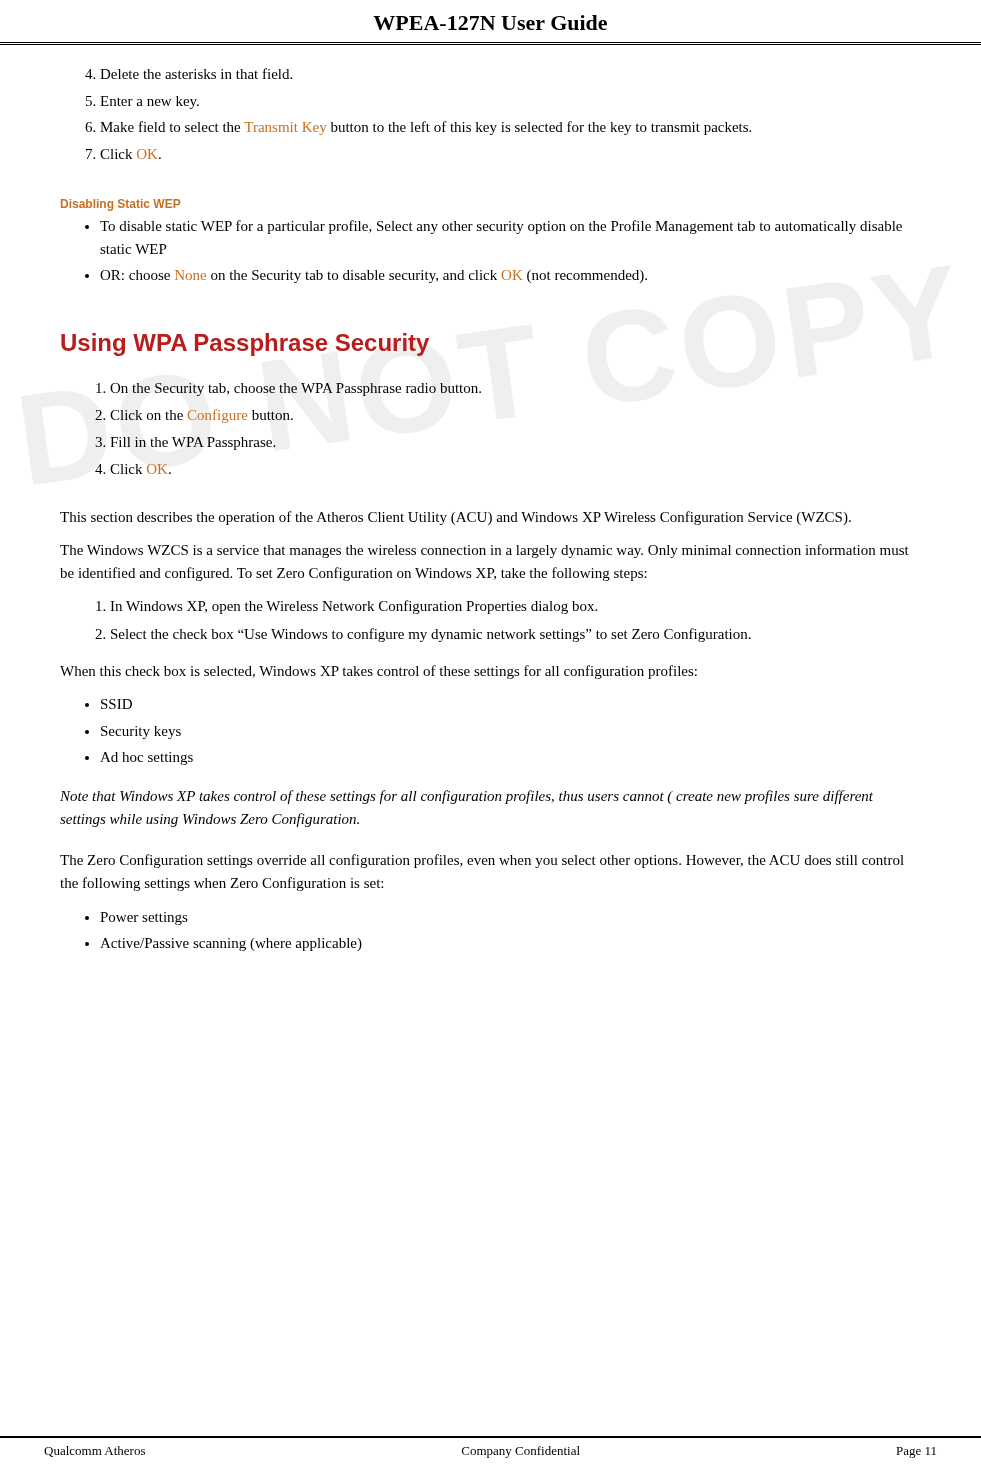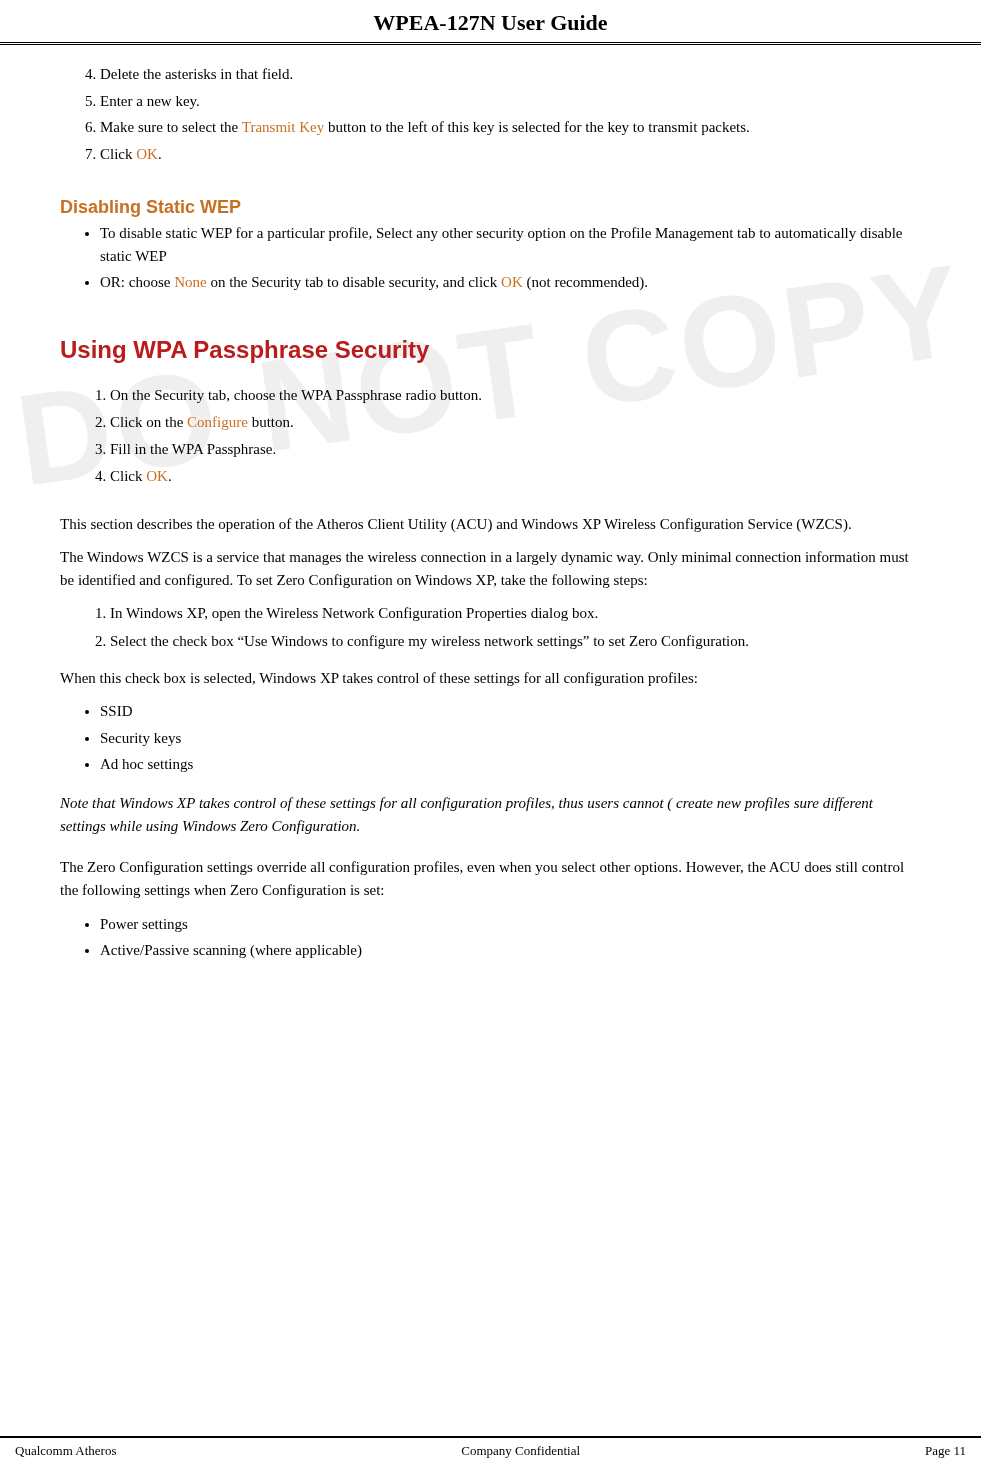--- a/index.html
+++ b/index.html
@@ -68,21 +68,21 @@
     ol.main-list li {
       margin-bottom: 4px;
       line-height: 1.5;
     }
 
     .orange { color: #c97020; }
 
     
     .section-heading-orange {
       color: #c97020;
-      font-size: 18px;
+      font-size: 12px;
       font-weight: bold;
       margin-top: 16px;
       margin-bottom: 4px;
       font-family: Arial, sans-serif;
     }
 
     .section-heading-blue {
       color: #b91c1c;
       font-size: 24px;
       font-weight: bold;
@@ -133,21 +133,21 @@
 
     
     .page-footer {
       position: absolute;
       bottom: 0;
       left: 0;
       right: 0;
       border-top: 2px solid #000;
       display: flex;
       justify-content: space-between;
-      padding: 5px 15px;
+      padding: 5px 44px;
       font-size: 13px;
       font-family: "Times New Roman", Times, serif;
     }
 
     .spacer { height: 10px; }
     .spacer-sm { height: 6px; }
   </style>
 </head>
 <body>
 
@@ -162,21 +162,21 @@
   <div class="content">
 
     <ol class="main-list" start="4">
       <li>
         <span>Delete the asterisks in that field.</span>
       </li>
       <li>
         <span>Enter a new key.</span>
       </li>
       <li>
-        <span>Make sure to select the </span><span class="orange">Transmit Key</span><span> button to the left of this key is selected for the key to transmit packets.</span>
+        <span>Make field to select the </span><span class="orange">Transmit Key</span><span> button to the left of this key is selected for the key to transmit packets.</span>
       </li>
       <li>
         <span>Click </span><span class="orange">OK</span><span>.</span>
       </li>
     </ol>
 
     <div class="spacer-sm"></div>
 
     <div>
       <div class="section-heading-orange">Disabling Static WEP</div>
@@ -217,21 +217,21 @@
       <div class="spacer-sm"></div>
       <p class="body-text">This section describes the operation of the Atheros Client Utility (ACU) and Windows XP Wireless Configuration Service (WZCS).</p>
 
       <div>
         <p class="body-text">The Windows WZCS is a service that manages the wireless connection in a largely dynamic way. Only minimal connection information must be identified and configured. To set Zero Configuration on Windows XP, take the following steps:</p>
         <ol class="sub-list">
           <li>
             <span>In Windows XP, open the Wireless Network Configuration Properties dialog box.</span>
           </li>
           <li>
-            <span>Select the check box “Use Windows to configure my wireless network settings” to set Zero Configuration.</span>
+            <span>Select the check box “Use Windows to configure my dynamic network settings” to set Zero Configuration.</span>
           </li>
         </ol>
         <div class="spacer-sm"></div>
         <p class="body-text">When this check box is selected, Windows XP takes control of these settings for all configuration profiles:</p>
         <ul class="bullet-list">
           <li><span>SSID</span></li>
           <li><span>Security keys</span></li>
           <li><span>Ad hoc settings</span></li>
         </ul>
         <div class="spacer-sm"></div>

